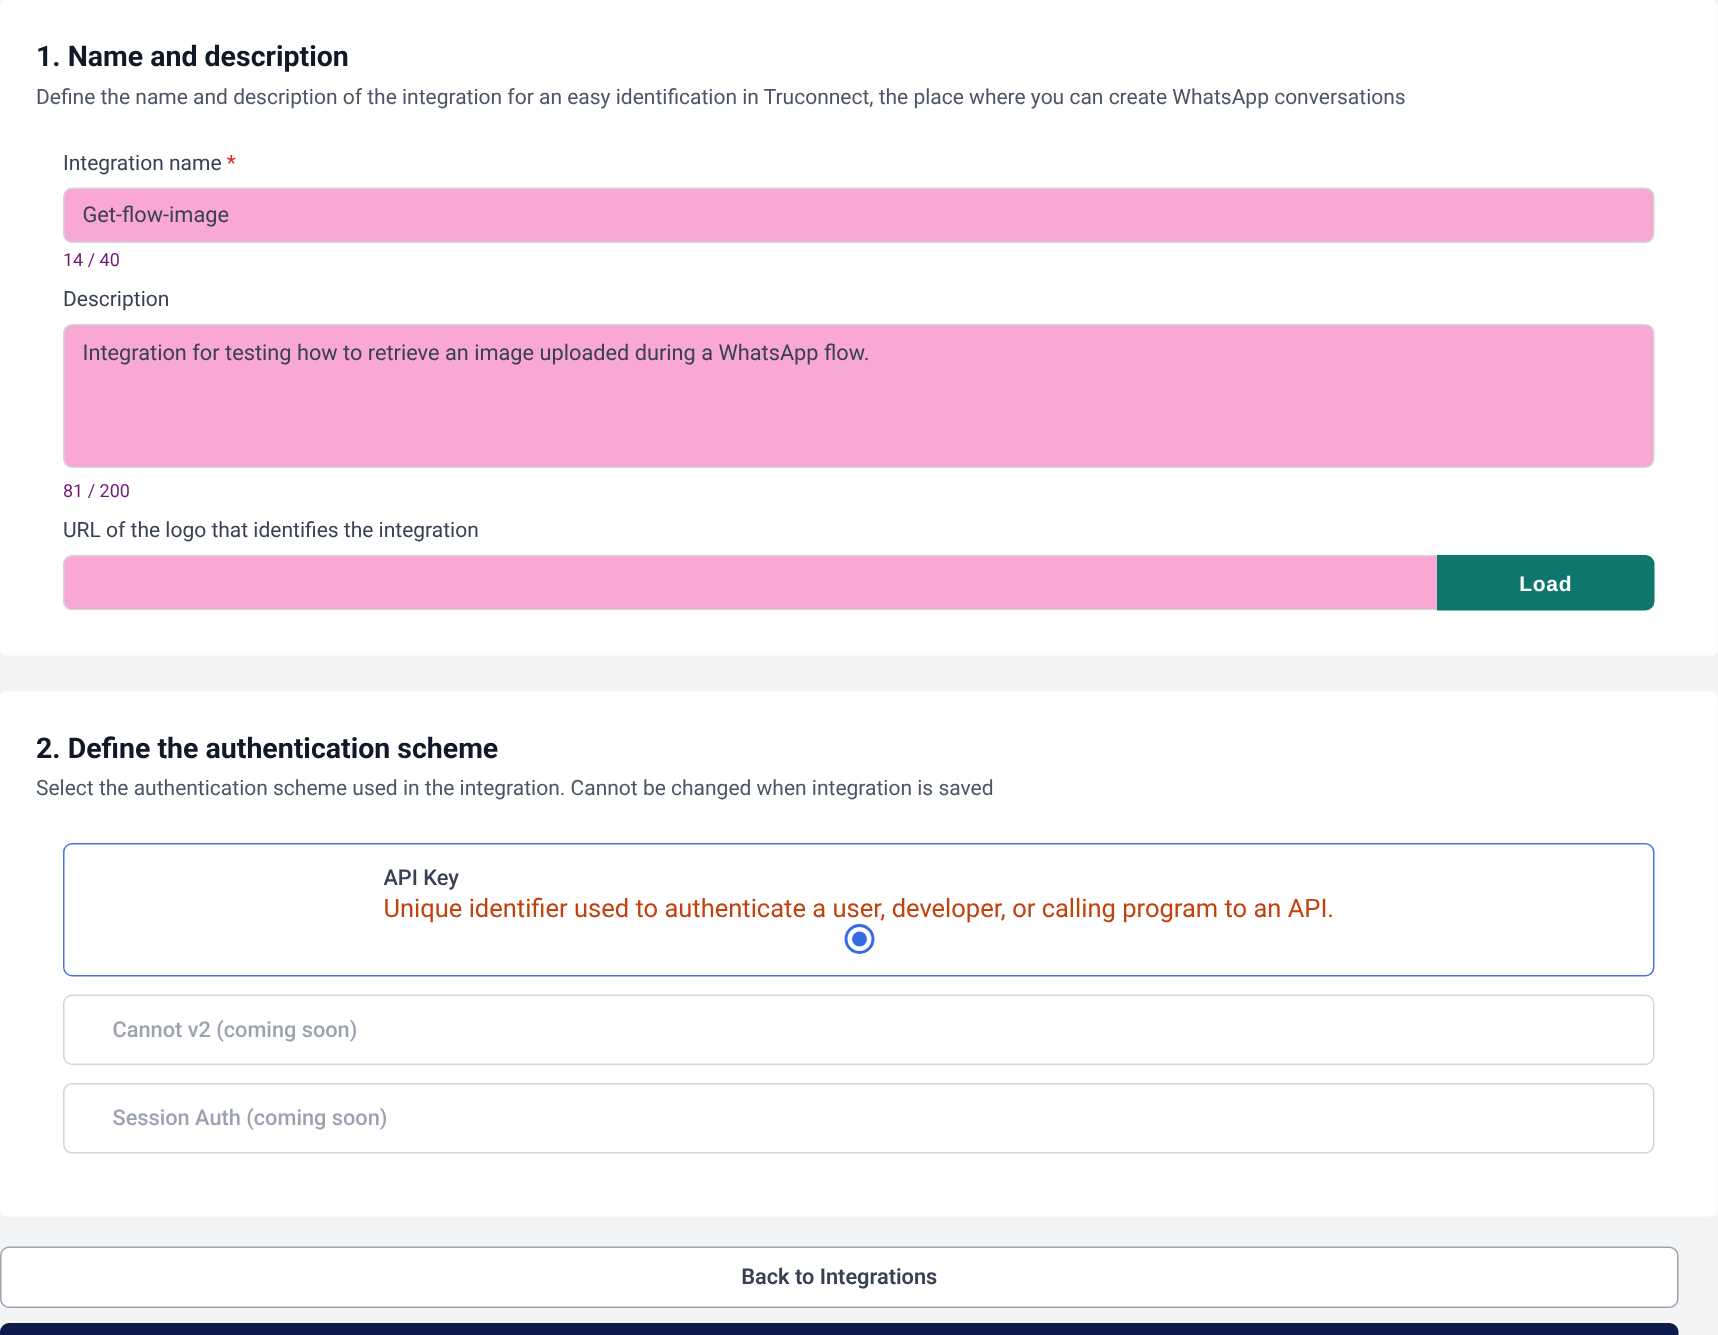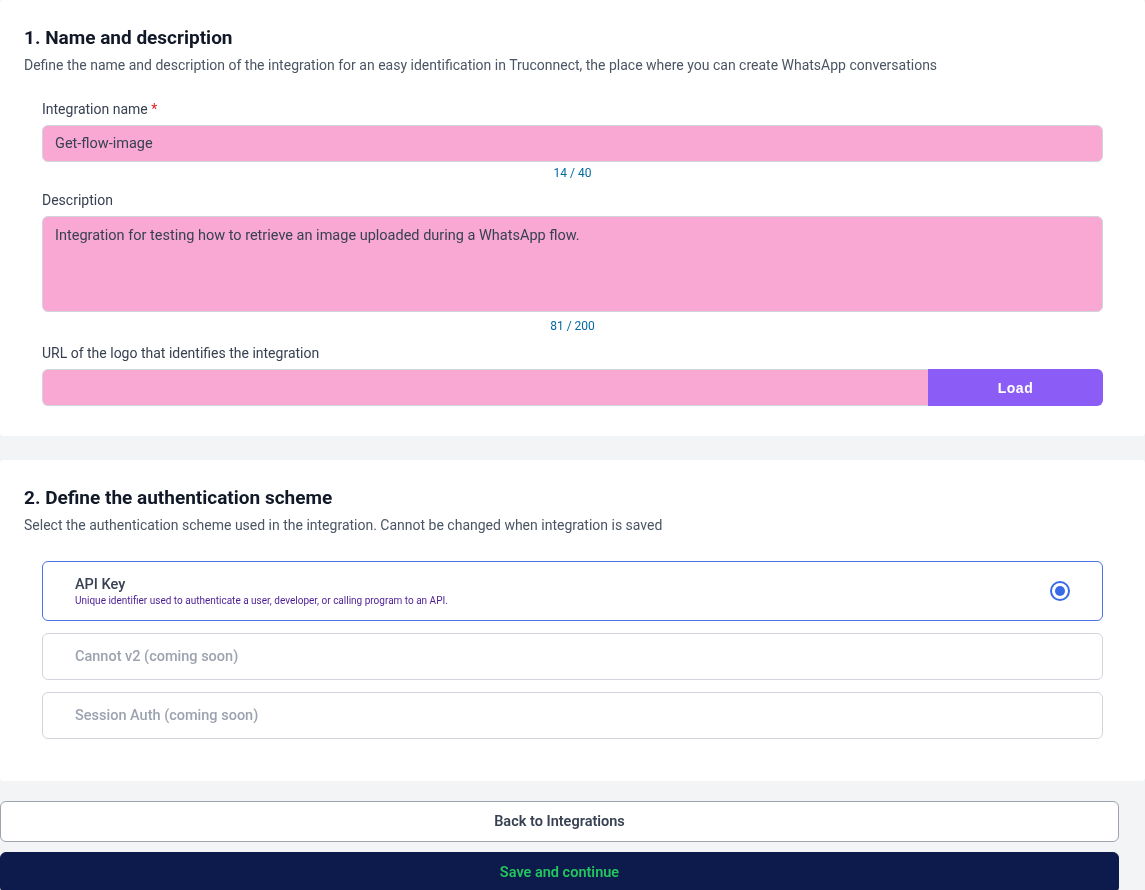--- a/index.html
+++ b/index.html
@@ -40,59 +40,59 @@
       border: 1px solid #d1d5db;
       border-radius: 6px;
       padding: 9px 12px;
       font-size: 14.5px;
       color: #374151;
       font-family: inherit;
       background: #f9a8d4;
     }
     .textarea-input { height: 96px; resize: none; line-height: 1.4; }
     .counter {
-      text-align: center;
+      text-align: left;
       font-size: 12px;
-      color: #0369a1;
+      color: #701a75;
       margin-top: 4px;
     }
     .url-row { display: flex; }
     .url-row .text-input {
       border-top-right-radius: 0;
       border-bottom-right-radius: 0;
       border-right: none;
       flex: 1;
     }
     .load-btn {
-      width: 175px;
-      background: #8b5cf6;
+      width: 145px;
+      background: #0f766e;
       color: #fff;
       border: none;
       border-top-right-radius: 6px;
       border-bottom-right-radius: 6px;
       font-size: 14px;
       font-weight: 600;
       letter-spacing: 0.5px;
       cursor: pointer;
     }
     .auth-list { padding: 0 18px; }
     .auth-option {
       border: 1px solid #d1d5db;
       border-radius: 6px;
       padding: 14px 32px;
       margin-bottom: 12px;
       display: flex;
       align-items: center;
       justify-content: space-between;
       cursor: pointer;
     }
-    .auth-option.selected { border-color: #4b73e3; }
+    .auth-option.selected { border-color: #4b73e3; flex-direction: column; }
     .auth-option.disabled .auth-title { color: #9ca3af; }
     .auth-title { font-size: 14.5px; color: #374151; font-weight: 500; }
-    .auth-desc { font-size: 10px; color: #4c1d95; margin-top: 2px; }
+    .auth-desc { font-size: 17px; color: #c2410c; margin-top: 2px; }
     .radio-outer {
       width: 20px; height: 20px;
       border: 2px solid #386ae8;
       border-radius: 50%;
       display: flex; align-items: center; justify-content: center;
       flex-shrink: 0;
     }
     .radio-inner {
       width: 10px; height: 10px;
       background: #386ae8;

